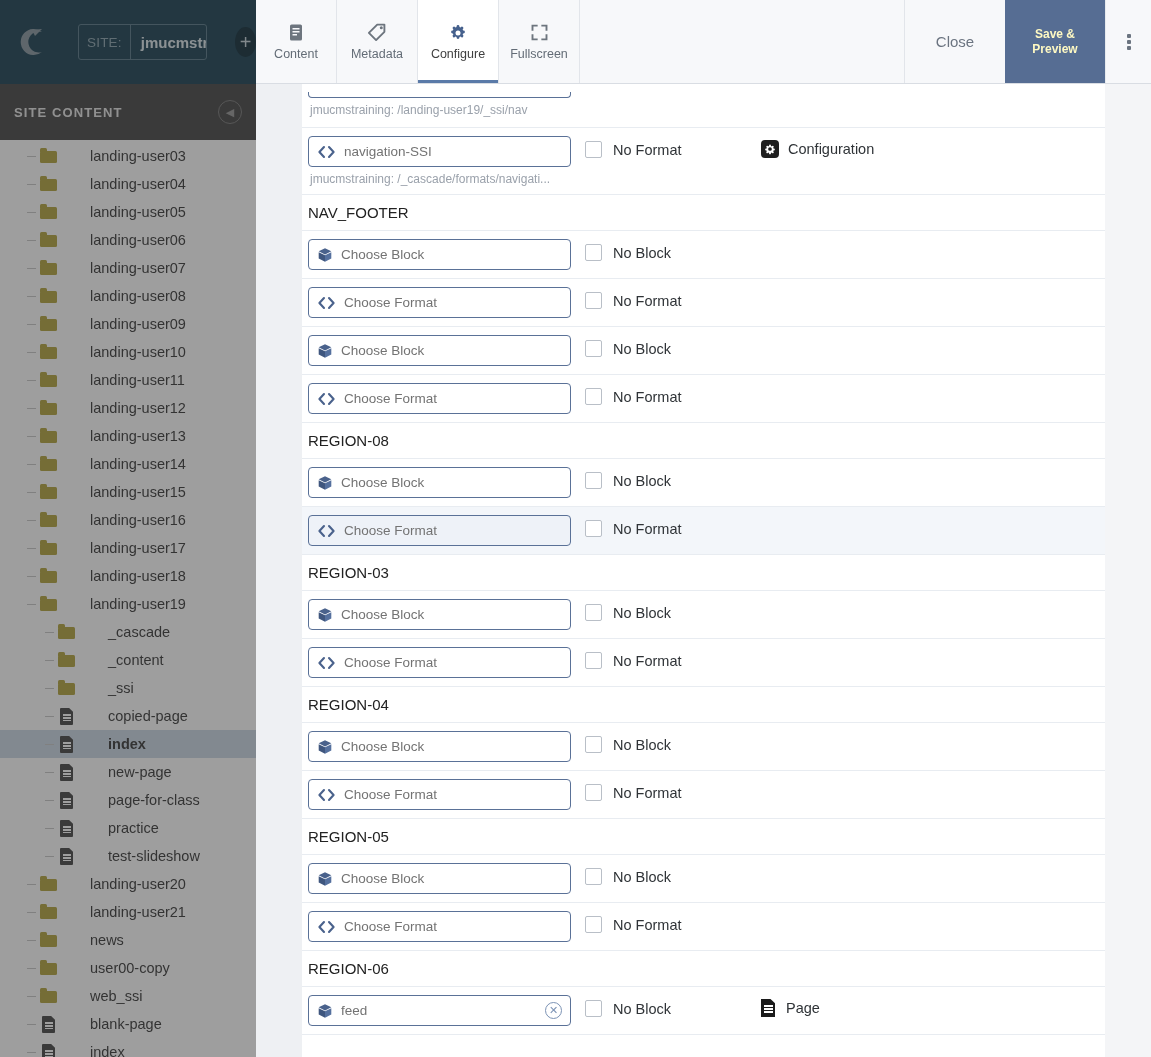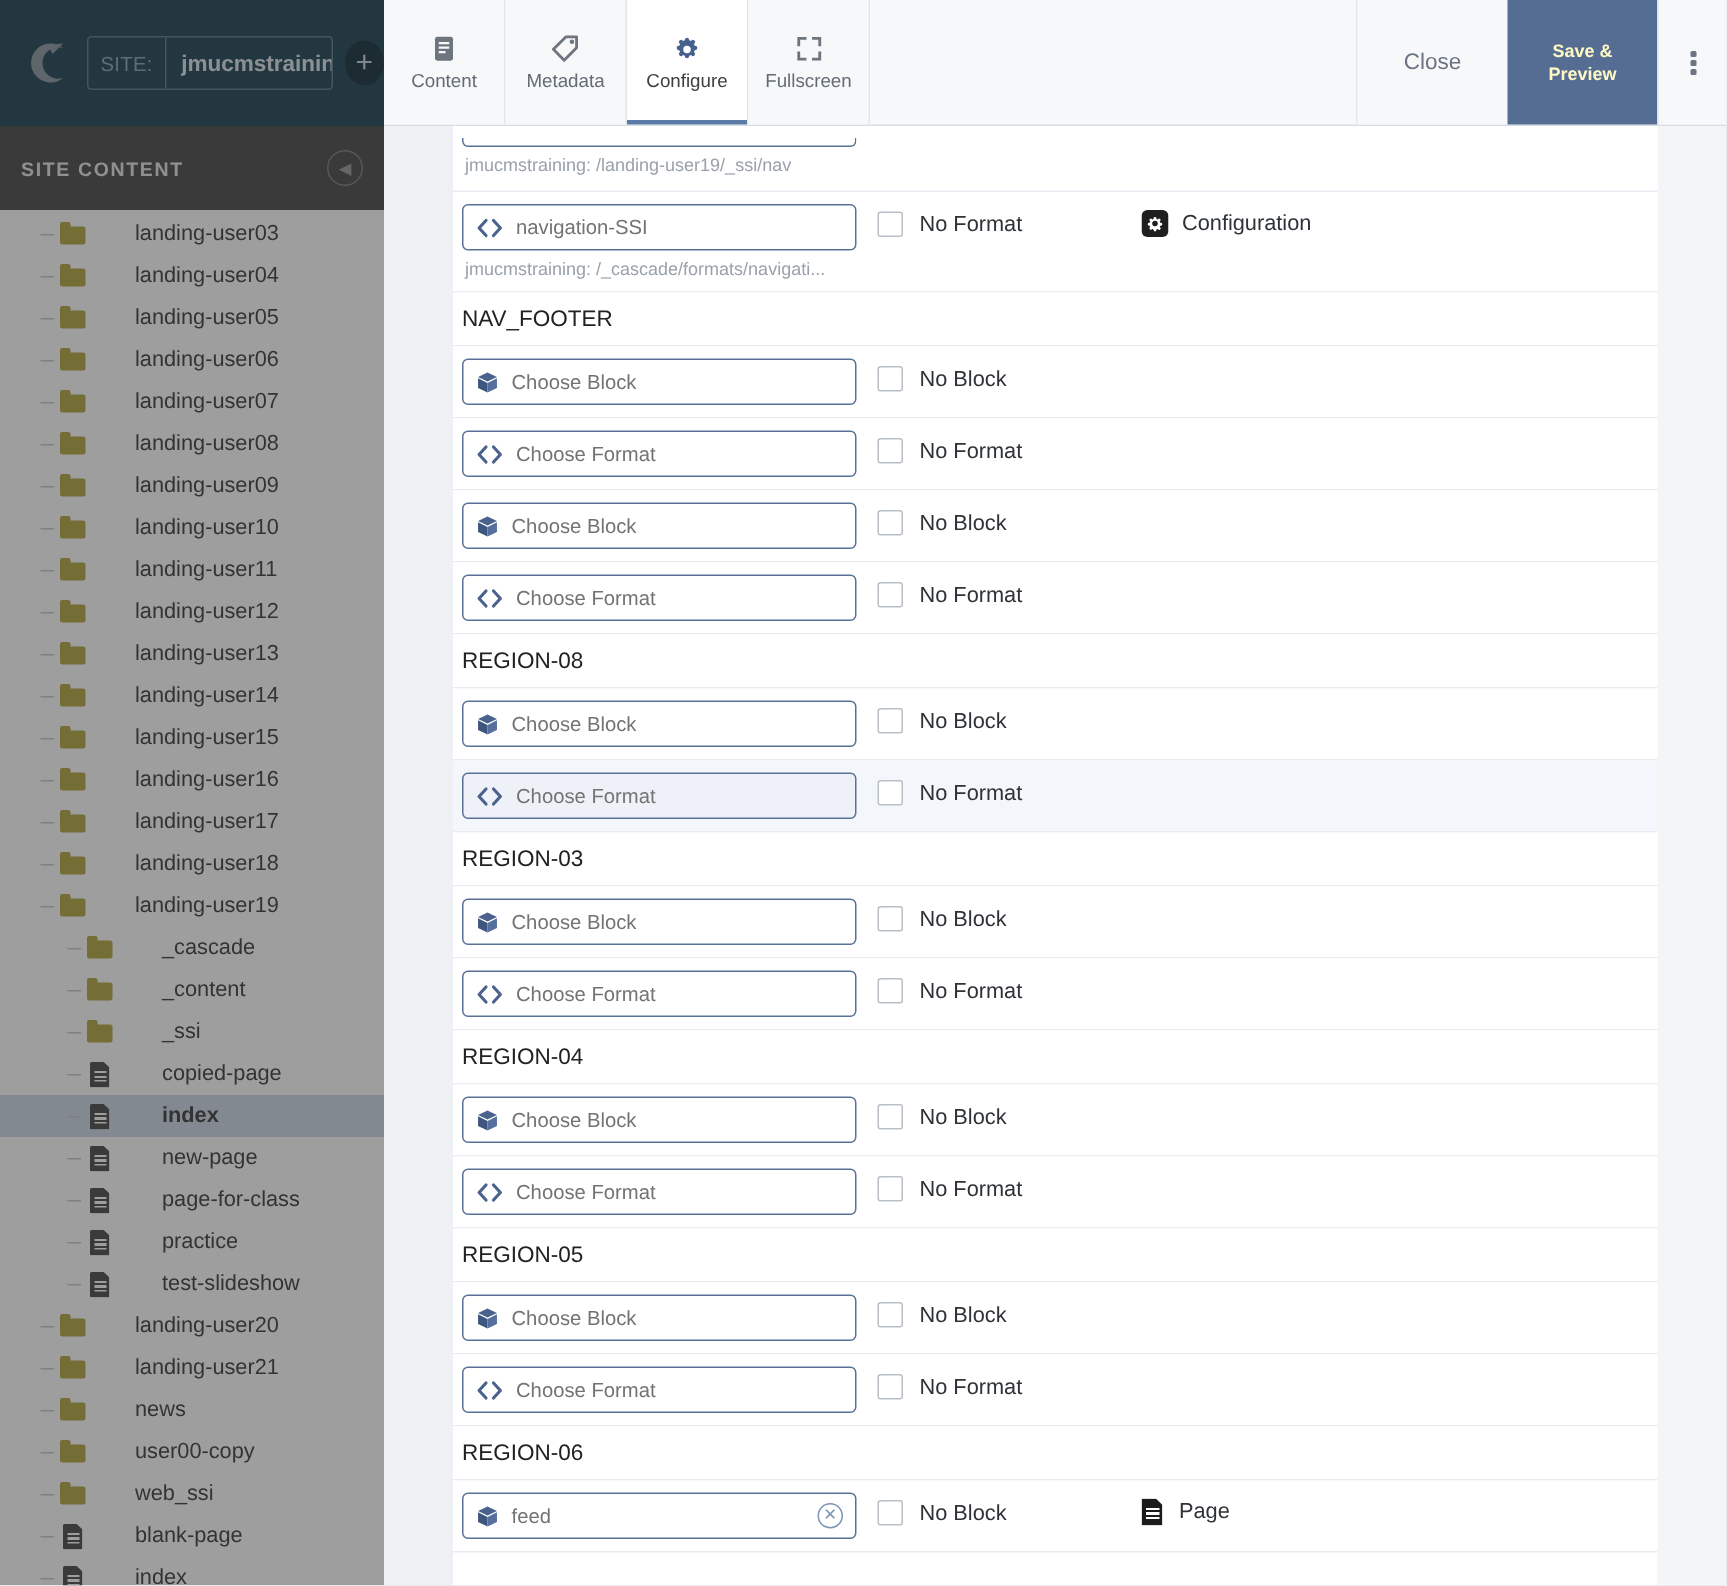--- a/index.html
+++ b/index.html
@@ -8,21 +8,21 @@
     font-family: "Liberation Sans", sans-serif;
     overflow: hidden; background: #ffffff;
   }
   #root { position: relative; width: 1151px; height: 1057px; }
 
   
   #app-bg { position: absolute; inset: 0; background: #ffffff; }
 
   .app-topbar {
     position: absolute; left: 0; top: 0; width: 256px; height: 84px;
-    background: #1f4456; display: flex; align-items: center; padding-left: 12px;
+    background: #1f4456; display: flex; align-items: center; padding-left: 12px; gap: 20px;
   }
   .logo-mark {
     width: 36px; height: 36px; flex: 0 0 36px; position: relative;
   }
   .site-select {
     margin-left: 10px; height: 36px; display: flex; align-items: stretch;
     border: 1px solid #5b7b8a; border-radius: 3px; overflow: hidden;
   }
   .site-select .lbl {
     display: flex; align-items: center; padding: 0 8px;

